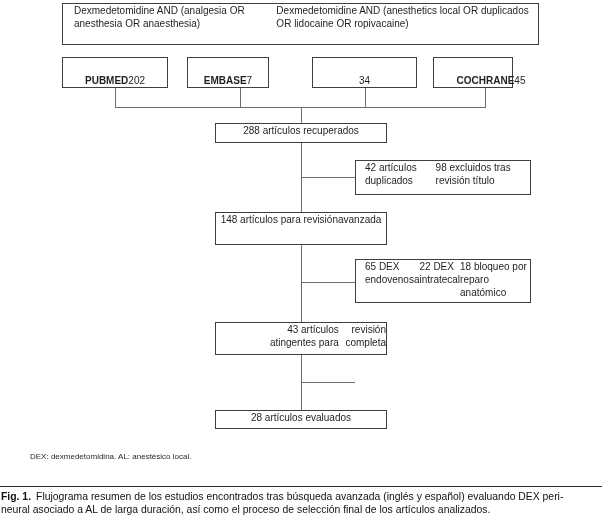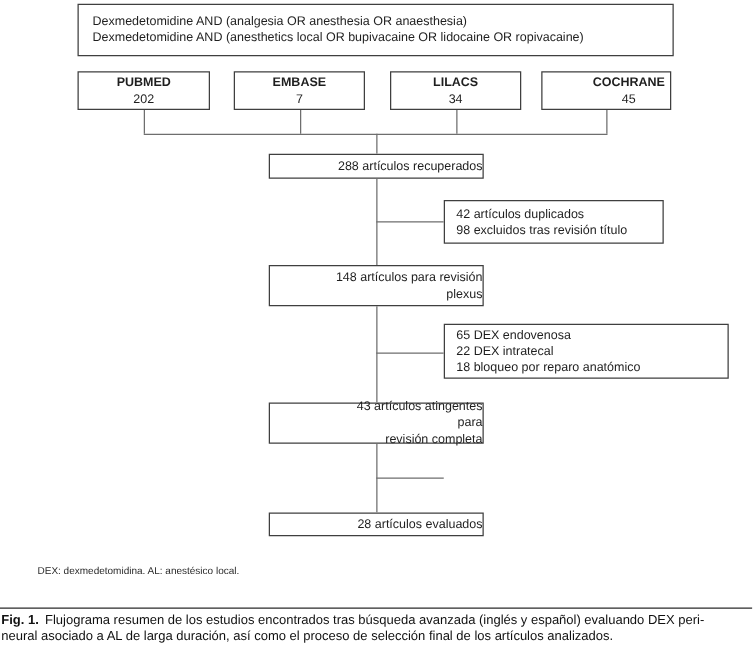--- a/index.html
+++ b/index.html
@@ -13,26 +13,25 @@
     overflow: hidden;
   }
   .box {
     position: absolute;
     box-sizing: border-box;
     border: 1px solid #3f3f3f;
     background: #ffffff;
     font-size: 10px;
     line-height: 13px;
     display: flex;
-    flex-direction: column;
     justify-content: center;
   }
   .leftpad { padding-left: 9px; }
   .search-box { left: 62px; top: 3px; width: 477px; height: 42px; padding-left: 11px; }
-  .db-box { top: 57px; height: 31px; text-align: center; }
+  .db-box { top: 57px; height: 31px; text-align: center; align-items: flex-end; }
   .db-name { font-weight: bold; }
   .main-box { left: 215px; width: 172px; text-align: right; }
   .side-box { left: 355px; }
   .line { position: absolute; background: #6e6e6e; }
   .vline { width: 1px; }
   .hline { height: 1px; }
   .footnote {
     position: absolute;
     left: 30px;
     top: 452px;
@@ -56,36 +55,35 @@
   .caption-line { white-space: nowrap; }
   .caption-label { font-weight: bold; margin-right: 5px; }
 </style>
 </head>
 <body>
 
 <div id="canvas">
 
   <div class="box search-box">
     <div>Dexmedetomidine AND (analgesia OR anesthesia OR anaesthesia)</div>
-    <div>Dexmedetomidine AND (anesthetics local OR bupivacaine OR lidocaine OR ropivacaine)</div>
+    <div>Dexmedetomidine AND (anesthetics local OR duplicados OR lidocaine OR ropivacaine)</div>
   </div>
 
   <div class="box db-box" style="left:62px; width:106px;">
     <div class="db-name">PUBMED</div>
     <div class="db-count">202</div>
   </div>
-  <div class="box db-box" style="left:187px; width:105px;">
+  <div class="box db-box" style="left:187px; width:82px;">
     <div class="db-name">EMBASE</div>
     <div class="db-count">7</div>
   </div>
   <div class="box db-box" style="left:312px; width:105px;">
-    <div class="db-name">LILACS</div>
     <div class="db-count">34</div>
   </div>
-  <div class="box db-box" style="left:433px; width:104px;padding-left:36px;">
+  <div class="box db-box" style="left:433px; width:80px;padding-left:36px;">
     <div class="db-name">COCHRANE</div>
     <div class="db-count">45</div>
   </div>
 
   <div class="line vline" style="left:115px; top:88px; height:19px;"></div>
   <div class="line vline" style="left:240px; top:88px; height:19px;"></div>
   <div class="line vline" style="left:365px; top:88px; height:19px;"></div>
   <div class="line vline" style="left:485px; top:88px; height:19px;"></div>
   <div class="line hline" style="left:115px; top:107px; width:371px;"></div>
   <div class="line vline" style="left:301px; top:107px; height:16px;"></div>
@@ -97,27 +95,27 @@
   <div class="line vline" style="left:301px; top:143px; height:69px;"></div>
   <div class="line hline" style="left:301px; top:177px; width:54px;"></div>
 
   <div class="box side-box leftpad" style="top:160px; width:176px; height:35px;">
     <div>42 artículos duplicados</div>
     <div>98 excluidos tras revisión título</div>
   </div>
 
   <div class="box main-box" style="top:212px; height:33px;">
     <div>148 artículos para revisión</div>
-    <div>plexus</div>
+    <div>avanzada</div>
   </div>
 
   <div class="line vline" style="left:301px; top:245px; height:77px;"></div>
   <div class="line hline" style="left:301px; top:282px; width:54px;"></div>
 
-  <div class="box side-box leftpad" style="top:259px; width:228px; height:44px;">
+  <div class="box side-box leftpad" style="top:259px; width:176px; height:44px;">
     <div>65 DEX endovenosa</div>
     <div>22 DEX intratecal</div>
     <div>18 bloqueo por reparo anatómico</div>
   </div>
 
   <div class="box main-box" style="top:322px; height:33px;padding-left:48px;">
     <div>43 artículos atingentes para</div>
     <div>revisión completa</div>
   </div>
 

